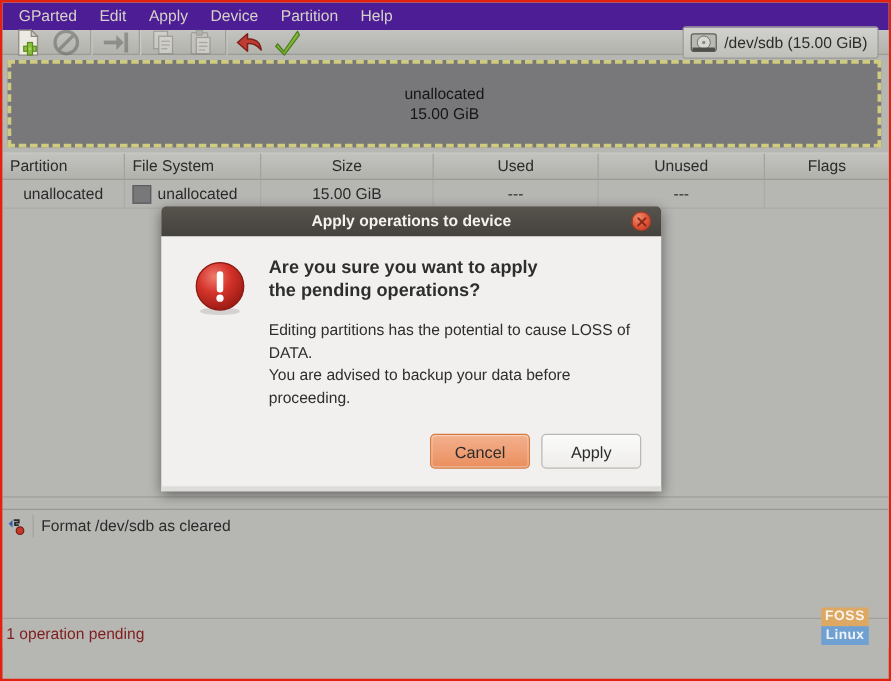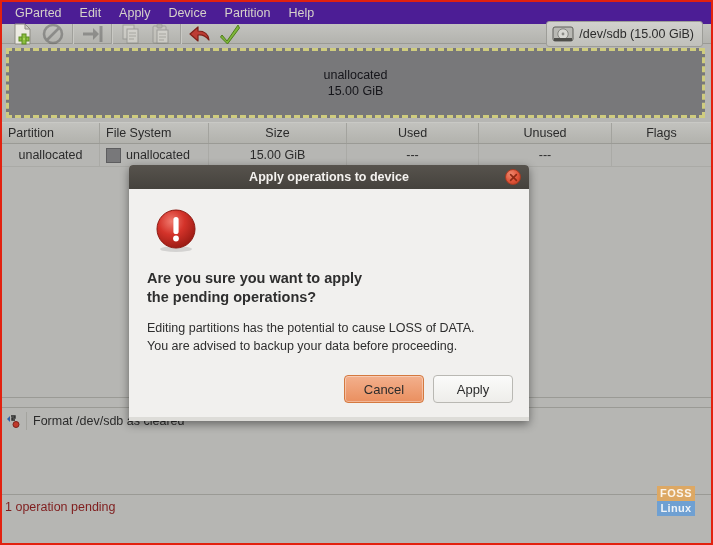--- a/index.html
+++ b/index.html
@@ -265,21 +265,20 @@
     border-radius: 50%;
     background: radial-gradient(circle at 35% 30%, #f08a6f 0%, #df5338 55%, #b93e24 100%);
     border: 1px solid #a83b22;
     box-sizing: border-box;
     display:flex; align-items:center; justify-content:center;
   }
   .dlg-body {
     padding: 16px 18px 12px 18px;
     display: flex;
     gap: 16px;
-    flex-direction: column;
   }
   .dlg-icon {
     width: 46px; height: 46px;
     flex: 0 0 auto;
     margin-top: 2px;
     margin-left: 6px;
   }
   .dlg-text h2 {
     margin: 0 0 12px 0;
     font-size: 14.5px;

